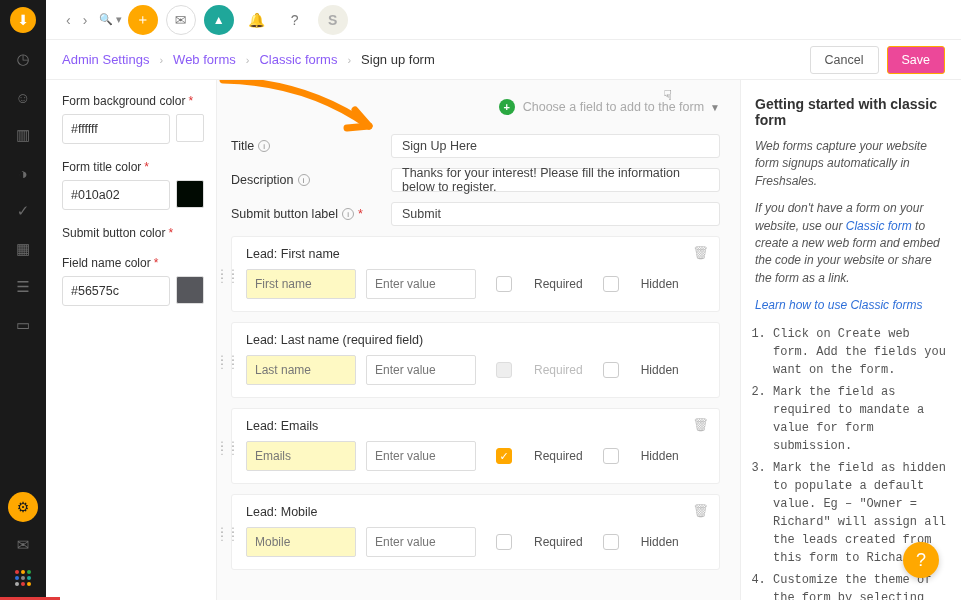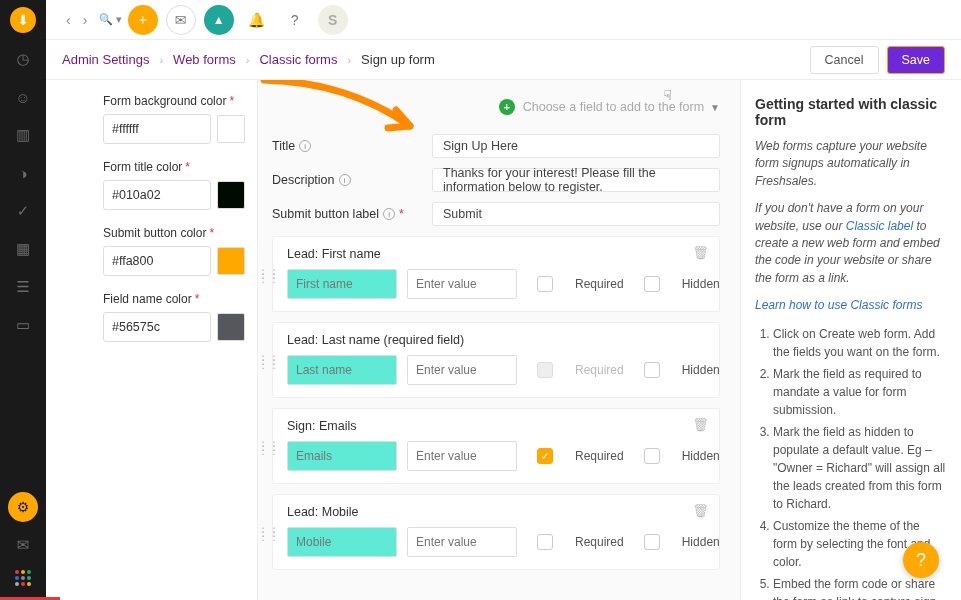--- a/index.html
+++ b/index.html
@@ -21,39 +21,39 @@
 .topbar .searchbox { color:#aaa; font-size:12.5px; margin-left:6px; flex:1; }
 .topbar .right-icons { display:flex; align-items:center; gap:8px; }
 .ticon { width:30px; height:30px; border-radius:50%; display:flex; align-items:center; justify-content:center; color:#777; font-size:14px; cursor:pointer;}
 .ticon.border { border:1px solid #ddd;}
 .ticon.plus { background:#ffa800; color:#fff; }
 .ticon.teal { background:#1fa79a; color:#fff; font-size:12px; }
 .ticon.user { background:#f0efe6; color:#aaa; font-weight:600; }
 
 
 .subbar { position:absolute; left:46px; top:40px; right:0; height:40px; display:flex; align-items:center; padding:0 16px; border-bottom:1px solid #eee; }
-.crumb { color:#701a75; font-size:13px; cursor:pointer; }
+.crumb { color:#8b5cf6; font-size:13px; cursor:pointer; }
 .crumb.current { color:#333; cursor:default; }
 .chevron { color:#bbb; padding:0 10px; font-size:11px;}
 .subbar .btns { margin-left:auto; display:flex; gap:8px;}
 .btn { height:28px; padding:0 14px; border-radius:3px; font-size:12.5px; display:flex; align-items:center; cursor:pointer; }
 .btn.cancel { background:#fff; border:1px solid #ddd; color:#555;}
-.btn.save { background:#6d28d9; border:1px solid #ffa800; color:#fff;}
-
-
-.main { position:absolute; left:46px; top:80px; right:0; bottom:0; display:flex; overflow:hidden;padding-left:41px;}
+.btn.save { background:#ec4899; border:1px solid #ffa800; color:#fff;}
+
+
+.main { position:absolute; left:46px; top:80px; right:0; bottom:0; display:flex; overflow:hidden;}
 .col-left { width:170px; padding:14px 12px 0 16px; }
 .col-mid { flex:1; background:#fafafa; padding:10px 20px 0 14px; border-left:1px solid #eee; border-right:1px solid #eee; position:relative; overflow:hidden;}
 .col-right { width:220px; padding:16px 14px 0 14px; }
 
 
 .clrblock { margin-bottom:16px; }
 .clrblock .lbl { font-size:12px; color:#333; margin-bottom:6px;}
 .clrblock .lbl .req { color:#d33; margin-left:3px;}
-.clrblock .row { display:flex; align-items:center; gap:6px;}
+.clrblock .row { display:flex; align-items:flex-start; gap:6px;}
 .clrblock input { width:108px; height:30px; border:1px solid #ddd; border-radius:3px; padding:0 8px; font-size:12.5px; color:#333;}
 .clrblock .swatch { width:28px; height:28px; border:1px solid #ddd; border-radius:2px;}
 
 
 .fieldadd { display:flex; align-items:center; justify-content:flex-end; gap:8px; height:34px; margin-bottom:10px; position:relative;}
 .fieldadd .plus-g { width:16px; height:16px; border-radius:50%; background:#2aa841; color:#fff; display:flex; align-items:center; justify-content:center; font-size:11px; font-weight:bold;}
 .fieldadd .sel { color:#aaa; font-size:12.5px; display:flex; align-items:center; gap:6px;}
 .fieldadd .caret { color:#888; font-size:10px;}
 .fieldadd .cursor-icon { position:absolute; right:48px; top:-3px; font-size:14px; color:#555;}
 
@@ -64,34 +64,34 @@
 .metarow .mlabel .info { width:12px; height:12px; border:1px solid #aaa; border-radius:50%; font-size:8px; color:#888; display:flex; align-items:center; justify-content:center;}
 .metarow .mval { flex:1; background:#fff; border:1px solid #e5e5e5; border-radius:3px; height:24px; padding:0 10px; font-size:12.5px; color:#444; display:flex; align-items:center;}
 
 
 .fcard { background:#fff; border:1px solid #eee; border-radius:3px; margin-bottom:10px; padding:10px 14px 12px 14px; position:relative;}
 .fcard .ftitle { font-size:12.5px; color:#333; margin-bottom:8px;}
 .fcard .trash { position:absolute; right:10px; top:8px; color:#bbb; font-size:13px; cursor:pointer;}
 .fcard .frow { display:flex; align-items:center; gap:10px;}
 .fcard .handle { position:absolute; left:-16px; top:50%; transform:translateY(-20%); color:#bbb; font-size:12px; letter-spacing:-1px; line-height:4px;}
 .fcard .inp { width:110px; height:30px; border:1px solid #ddd; border-radius:2px; padding:0 8px; font-size:12px; color:#555;}
-.fcard .inp.ro { background:#5eead4; color:#777;}
+.fcard .inp.ro { background:#fef9c3; color:#777;}
 .fcard .chkwrap { display:flex; align-items:center; gap:22px; margin-left:10px;}
 .chkbox { width:16px; height:16px; border:1px solid #ccc; border-radius:3px; background:#fff; display:flex; align-items:center; justify-content:center; font-size:11px; color:#fff;}
 .chkbox.checked { background:#ffa800; border-color:#ffa800;}
 .chkbox.disabled { background:#eee; border-color:#ddd;}
 .chklbl { font-size:12px; color:#555;}
 .chklbl.dim { color:#bbb;}
 
 
 .rtitle { font-size:14px; font-weight:600; margin-bottom:10px;}
 .rpara { font-size:12px; color:#555; line-height:1.45; margin-bottom:10px;font-style:italic;}
 .rlink { color:#2e6fd9; cursor:pointer;}
 .rlist { list-style:decimal; padding-left:18px; font-size:12px; color:#555; line-height:1.5;}
-.rlist li { margin-bottom:4px;}
+.rlist li { margin-bottom:4px;font-family:Liberation Mono, monospace;}
 
 
 .arrow { position:absolute; left:0px; top:-6px; pointer-events:none;}
 
 
 .helpfab { position:absolute; right:22px; bottom:22px; width:36px; height:36px; border-radius:50%; background:#ffa800; color:#fff; display:flex; align-items:center; justify-content:center; font-size:18px; box-shadow:0 2px 6px rgba(0,0,0,.2); cursor:pointer;}
 
 
 .redline { position:absolute; left:0; bottom:0; height:3px; width:60px; background:#e23b3b;}
 </style>
@@ -166,24 +166,20 @@
     </div>
     <div class="clrblock">
       <div class="lbl"><span>Form title color</span><span class="req">*</span></div>
       <div class="row">
         <input value="#010a02" style="">
         <div class="swatch" id="sw-title" style="background: rgb(1, 10, 2);"></div>
       </div>
     </div>
     <div class="clrblock">
       <div class="lbl"><span>Submit button color</span><span class="req">*</span></div>
-      <div class="row">
-        <input value="#ffa800" style="">
-        <div class="swatch" id="sw-submit" style="background: rgb(255, 168, 0);"></div>
-      </div>
     </div>
     <div class="clrblock">
       <div class="lbl"><span>Field name color</span><span class="req">*</span></div>
       <div class="row">
         <input value="#56575c" style="">
         <div class="swatch" id="sw-field" style="background: rgb(86, 87, 92);"></div>
       </div>
     </div>
   </div>
 
@@ -255,21 +251,21 @@
         <span class="chklbl dim">Required</span>
       </div>
       <div class="chkwrap">
         <div class="chkbox"></div>
         <span class="chklbl">Hidden</span>
       </div>
     </div>
         </div>
         <div class="fcard">
     <div class="handle">⋮⋮<br>⋮⋮</div>
-    <div class="ftitle">Sign: Emails</div>
+    <div class="ftitle">Lead: Emails</div>
     <div class="trash">🗑</div>
     <div class="frow">
       <input class="inp ro" value="Emails" style="">
       <input class="inp" placeholder="Enter value" style="">
       <div class="chkwrap">
         <div class="chkbox checked">✓</div>
         <span class="chklbl ">Required</span>
       </div>
       <div class="chkwrap">
         <div class="chkbox"></div>
@@ -294,21 +290,21 @@
       </div>
     </div>
         </div>
       </div>
   </div>
 
   <div class="col-right">
     <div class="rtitle">Getting started with classic form</div>
     <p class="rpara">Web forms capture your website form signups automatically in Freshsales.</p>
     <p class="rpara">
-      <span>If you don't have a form on your website, use our </span><span class="rlink">Classic label</span><span> to create a new web form and embed the code in your website or share the form as a link.</span>
+      <span>If you don't have a form on your website, use our </span><span class="rlink">Classic form</span><span> to create a new web form and embed the code in your website or share the form as a link.</span>
     </p>
     <p class="rpara"><span class="rlink">Learn how to use Classic forms</span></p>
     <ol class="rlist" id="help-steps">
         <li>Click on Create web form. Add the fields you want on the form.</li>
         <li>Mark the field as required to mandate a value for form submission.</li>
         <li>Mark the field as hidden to populate a default value. Eg – "Owner = Richard" will assign all the leads created from this form to Richard.</li>
         <li>Customize the theme of the form by selecting the font and color.</li>
         <li>Embed the form code or share the form as link to capture sign ups.</li>
       </ol>
   </div>

